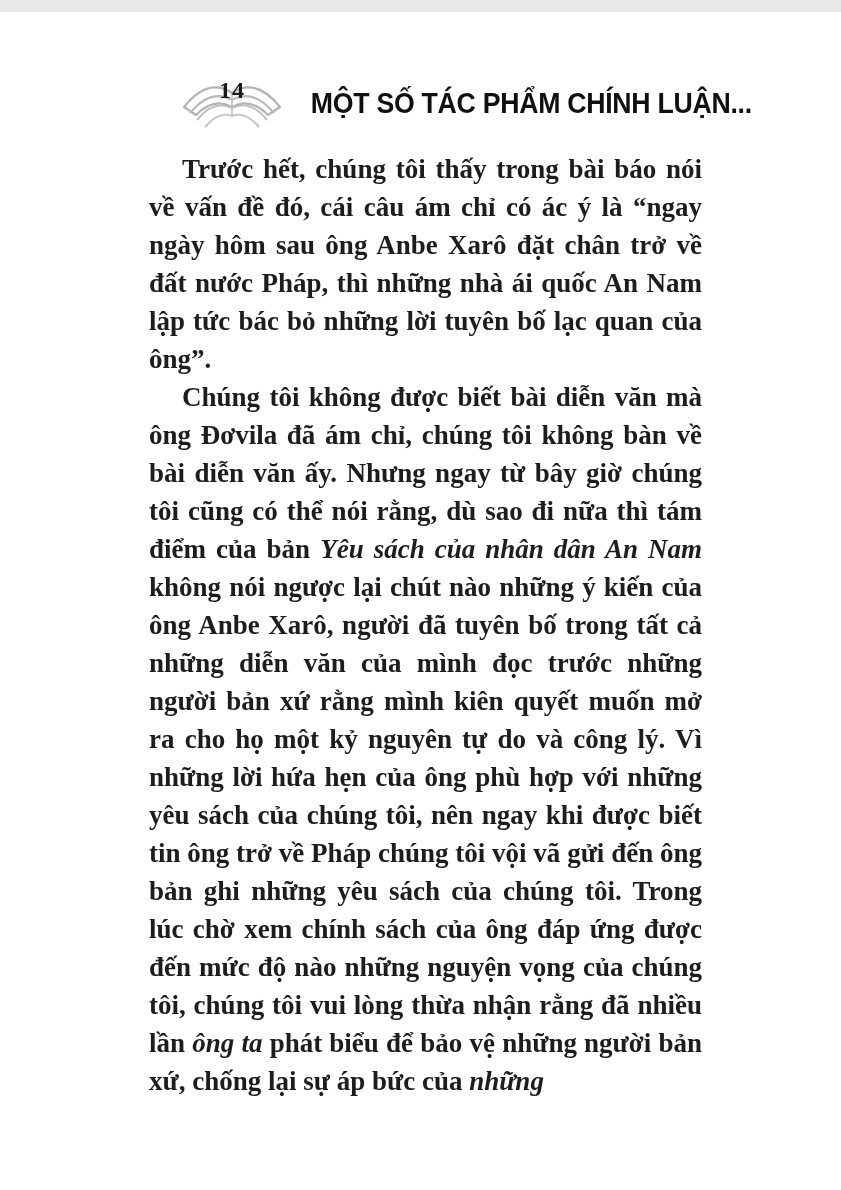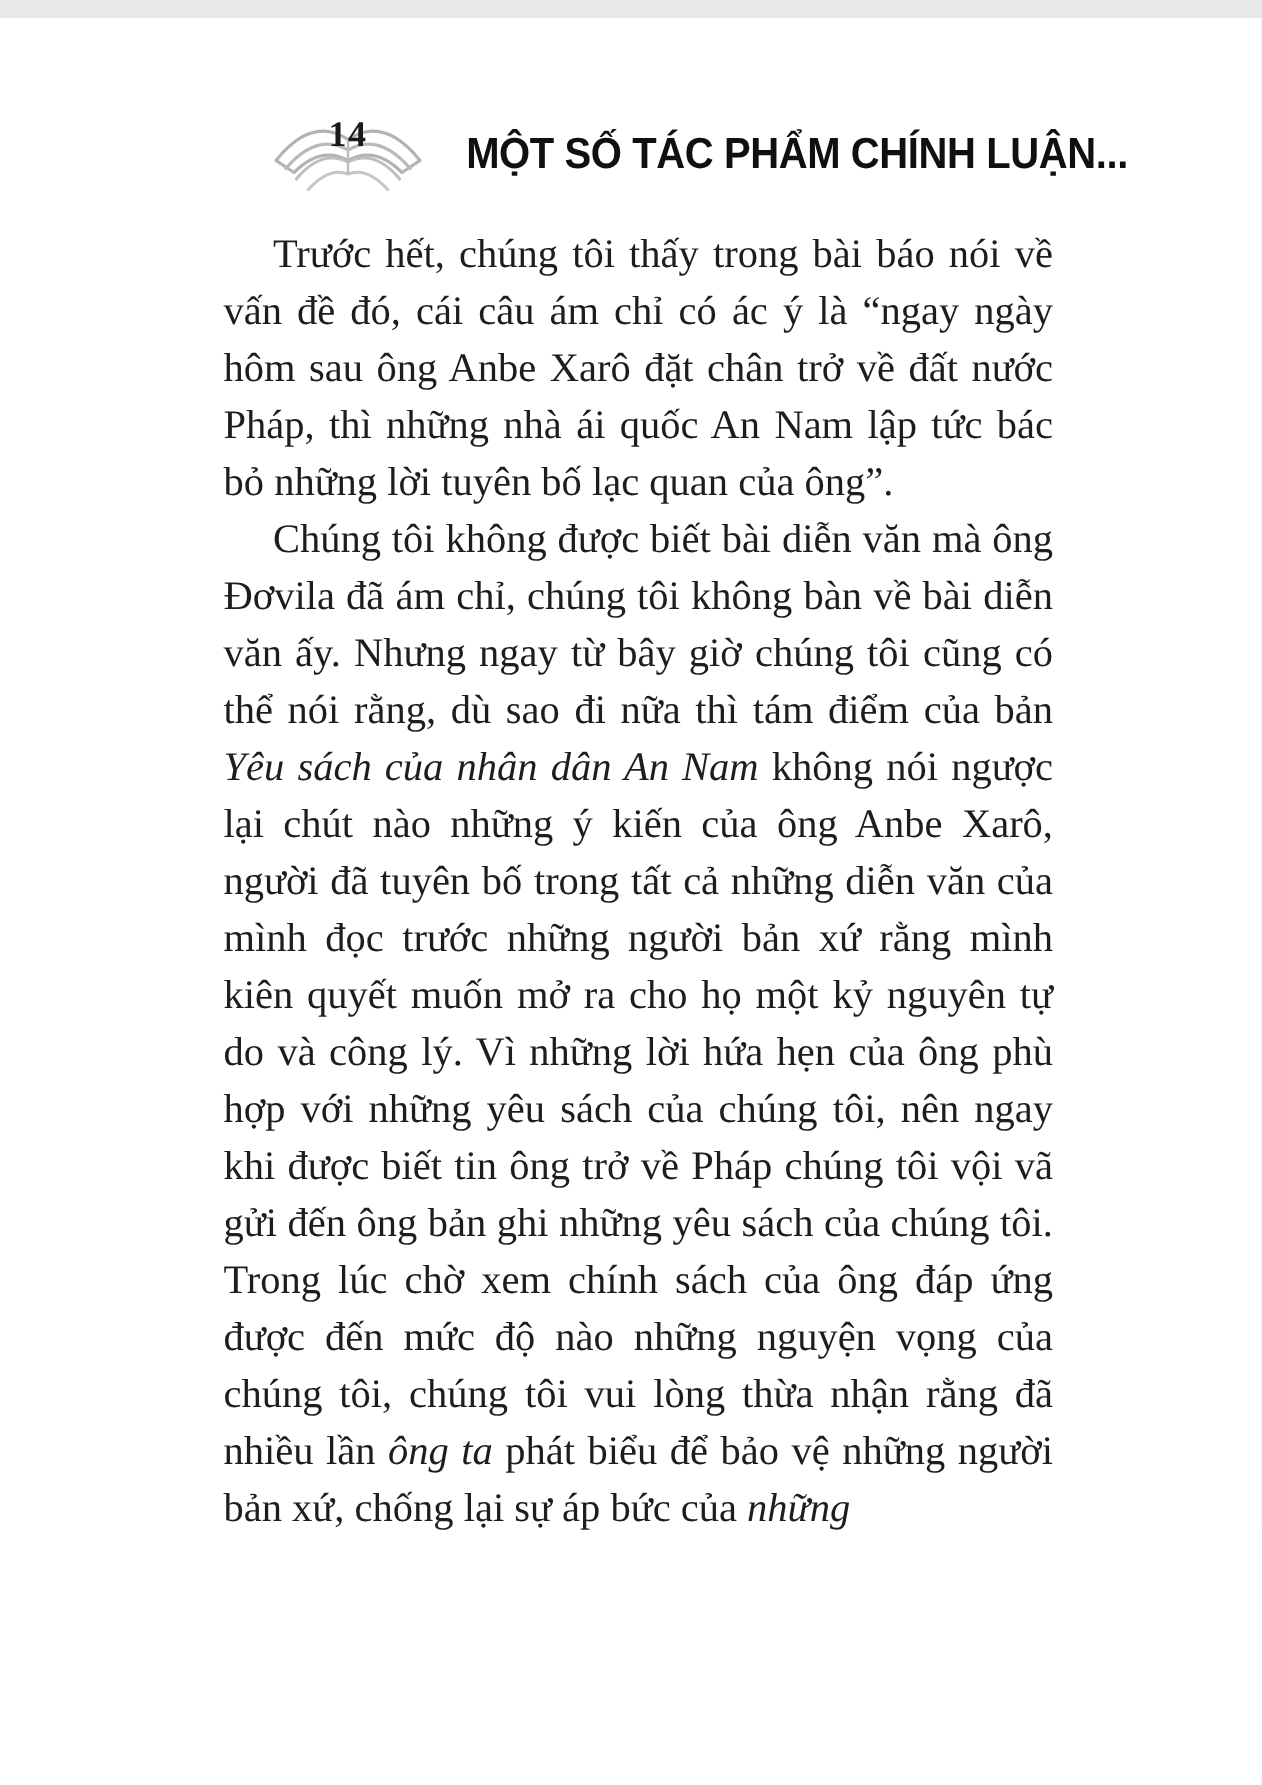--- a/index.html
+++ b/index.html
@@ -69,20 +69,21 @@
     width: 553px;
     font-size: 27px;
     line-height: 38px;
     text-align: justify;
     color: #1d1d1d;
   }
   .body-text p {
     margin: 0;
     padding: 0;
     text-indent: 33px;
+    font-weight: bold;
   }
   .body-text i { font-style: italic; }
 </style>
 </head>
 <body>
 
 <div class="page">
 
   <div class="header">
 

